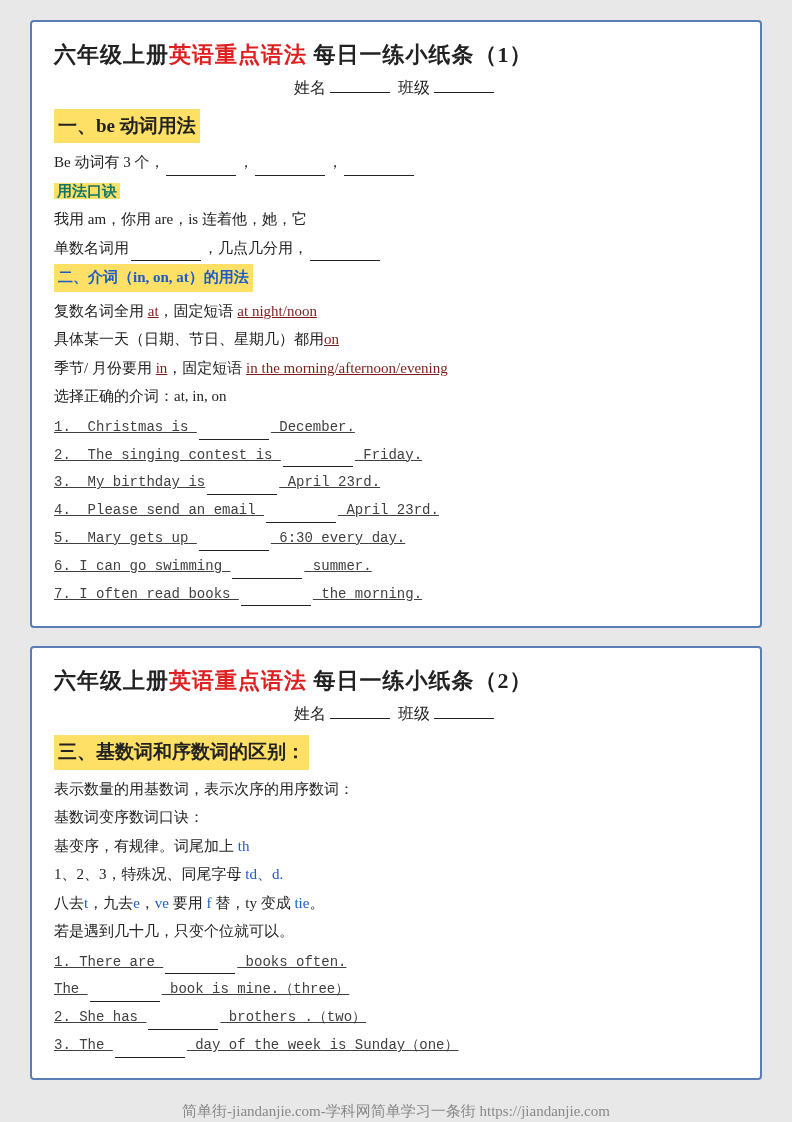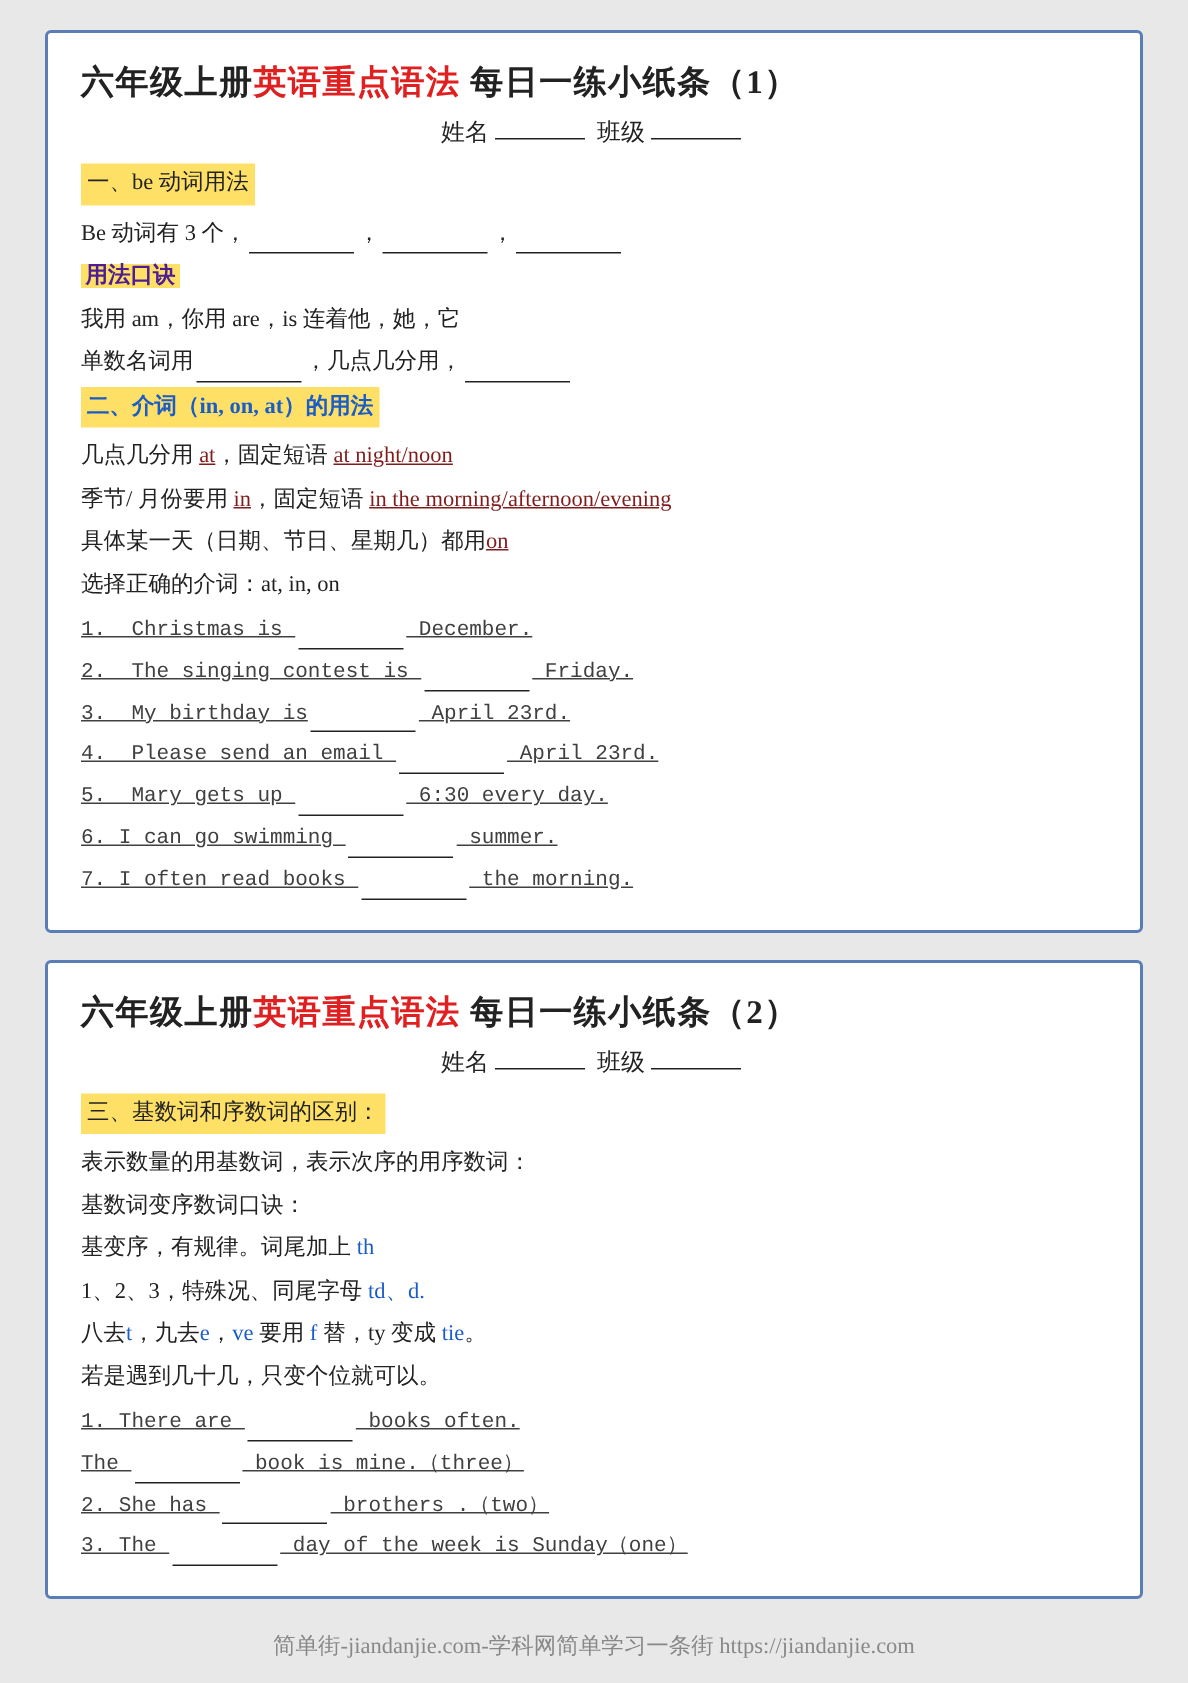--- a/index.html
+++ b/index.html
@@ -39,40 +39,40 @@
       color: #222;
     }
     .name-line .blank {
       display: inline-block;
       border-bottom: 1.5px solid #222;
       width: 60px;
       margin: 0 4px;
     }
     .section-header {
       background: #ffe066;
-      font-size: 15px;
-      font-weight: normal;
+      font-size: 19px;
+      font-weight: bold;
       color: #222;
       padding: 1px 4px;
       margin-bottom: 4px;
       display: inline-block;
     }
     .section-header-blue {
       background: #ffe066;
       font-size: 15px;
       font-weight: bold;
       color: #1a5cc8;
       padding: 1px 4px;
       margin-bottom: 4px;
       display: inline-block;
     }
     .label-yellow {
       background: #ffe066;
       font-weight: bold;
-      color: #4c1d95;
+      color: #0f766e;
       padding: 0 3px;
     }
     p, .line {
       margin-bottom: 3px;
       color: #222;
       line-height: 1.7;
     }
     .blank-input {
       display: inline-block;
       border-bottom: 1.5px solid #222;
@@ -131,27 +131,27 @@
     <span>我用 am，你用 are，is 连着他，她，它</span>
   </div>
   <div class="line">
     <span>单数名词用</span><span class="blank-input"></span><span>，几点几分用，</span><span class="blank-input"></span>
   </div>
 
   <div class="line">
     <span class="section-header-blue">二、介词（in, on, at）的用法</span>
   </div>
   <div class="line">
-    <span>几点几分用 </span><span class="blue-link">at</span><span>，固定短语 </span><span class="blue-link">at night/noon</span>
+    <span>复数名词全用 </span><span class="blue-link">at</span><span>，固定短语 </span><span class="blue-link">at night/noon</span>
+  </div>
+  <div class="line">
+    <span>具体某一天（日期、节日、星期几）都用</span><span class="blue-link">on</span>
   </div>
   <div class="line">
     <span>季节/ 月份要用 </span><span class="blue-link">in</span><span>，固定短语 </span><span class="blue-link">in the morning/afternoon/evening</span>
-  </div>
-  <div class="line">
-    <span>具体某一天（日期、节日、星期几）都用</span><span class="blue-link">on</span>
   </div>
   <div class="line">
     <span>选择正确的介词：at, in, on</span>
   </div>
 
   <div class="exercises">
     <div class="ex-line">
       <span>1.&nbsp;&nbsp;Christmas is </span><span class="blank-input"></span><span> December.</span>
     </div>
     <div class="ex-line">

